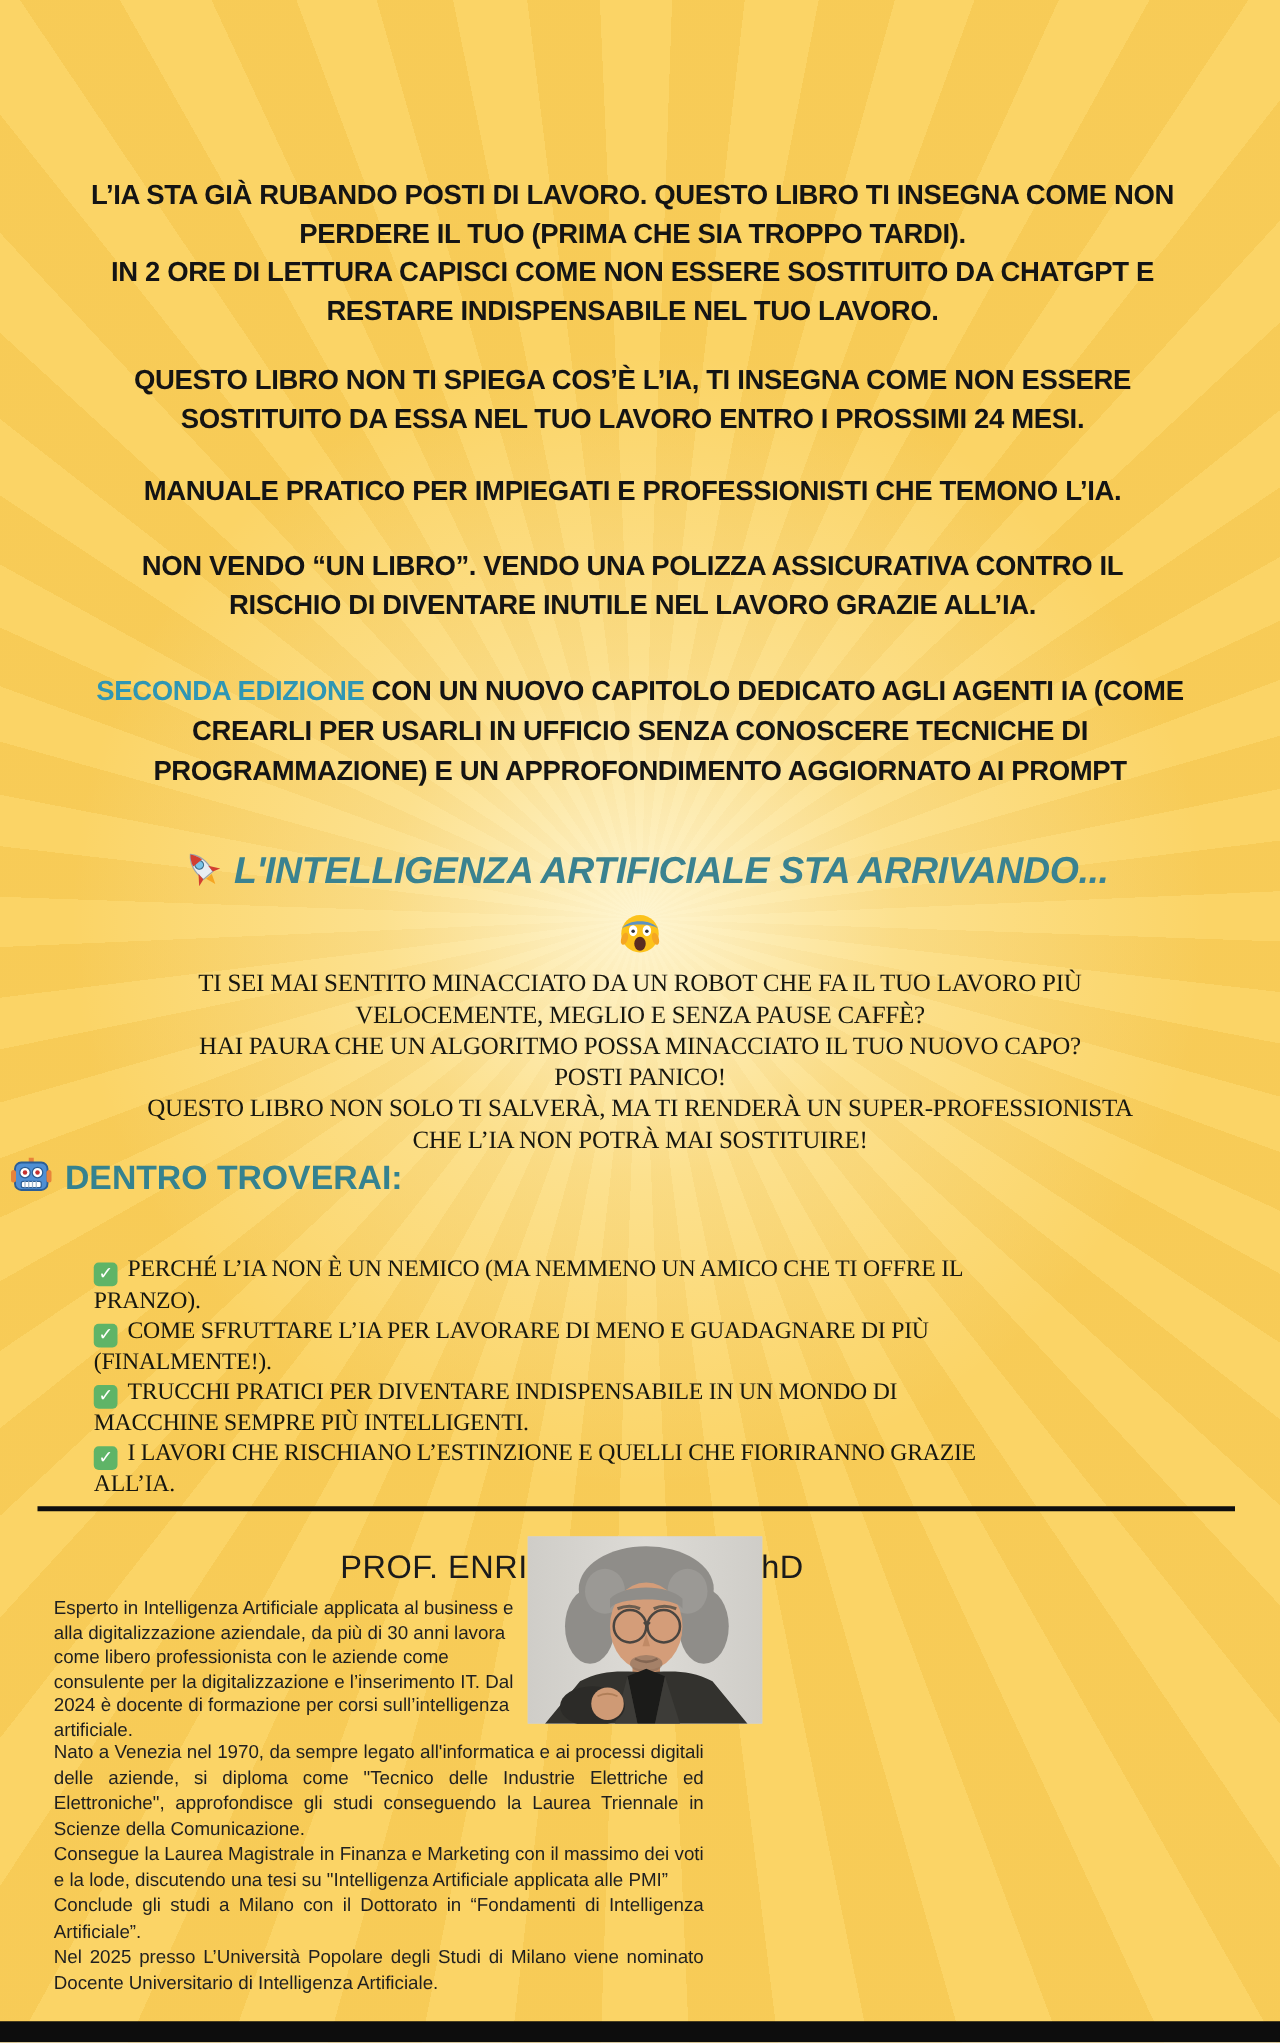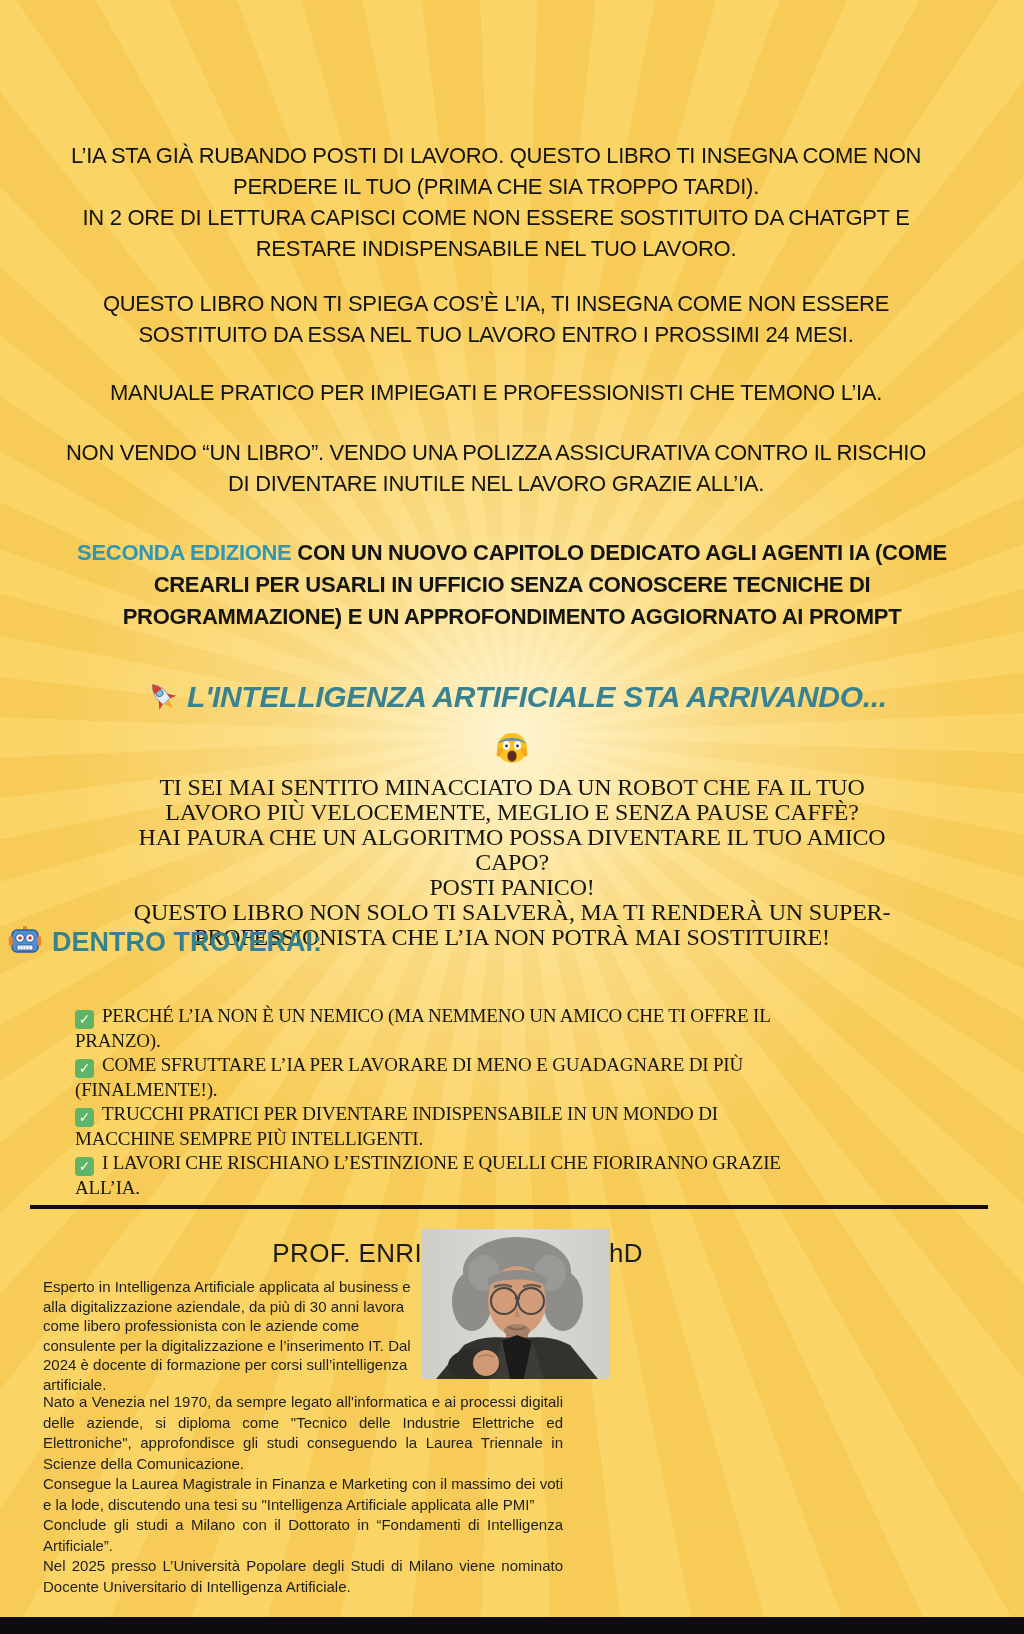--- a/index.html
+++ b/index.html
@@ -6,42 +6,42 @@
   .page{
     position:relative;width:1024px;height:1634px;overflow:hidden;
     background-color:#fbd466;
     background-image:
       radial-gradient(circle at 50% 45%, rgba(255,251,228,0.85) 0%, rgba(255,248,216,0.35) 20%, rgba(255,248,216,0) 44%),
       repeating-conic-gradient(from 2deg at 50% 45%, rgba(242,191,66,0.42) 0deg 4.5deg, rgba(242,191,66,0) 4.5deg 9deg);
     font-family:"Liberation Sans", sans-serif;
   }
   .abs{position:absolute;}
   .hook{
-    left:61px;width:870px;text-align:center;
-    font-weight:normal;font-size:22px;line-height:31px;letter-spacing:-0.3px;
+    left:71px;width:870px;text-align:center;
+    font-weight:bold;font-size:22px;line-height:31px;letter-spacing:-0.3px;
     color:#141414;
   }
   .edition{
     left:67px;width:890px;text-align:center;
     font-weight:bold;font-size:22px;line-height:32px;letter-spacing:-0.3px;
     color:#141414;
   }
   .edition .label{color:#2f96b4;}
   .headline{
     left:0;width:1024px;text-align:center;
     font-weight:bold;font-size:30px;line-height:45px;letter-spacing:-0.3px;
     color:#3a8290;
     font-style:italic;
   }
   .headline .hl-line{white-space:nowrap;}
   .icon-inline{display:inline-block;vertical-align:-6px;margin:0 8px;}
   .questions{
     left:112px;width:800px;text-align:center;
     font-family:"Liberation Serif", serif;
-    font-size:24px;line-height:25px;letter-spacing:-0.2px;
+    font-size:20px;line-height:25px;letter-spacing:-0.2px;
     color:#17170f;
   }
   .questions p{margin:0;}
   .inside-title{
     left:0;width:1024px;
     font-weight:bold;font-size:27px;line-height:34px;
     color:#35828f;
   }
   .inside-title .icon-inline{vertical-align:-5px;margin-right:10px;}
   .checklist{
@@ -118,21 +118,21 @@
             <circle cx="21.5" cy="14" r="1.4" fill="#333333"></circle>
             <ellipse cx="16" cy="24" rx="4.6" ry="5.6" fill="#5a2d20"></ellipse>
             <ellipse cx="3.6" cy="20" rx="2.6" ry="5" fill="#f5a623" transform="rotate(18 3.6 20)"></ellipse>
             <ellipse cx="28.4" cy="20" rx="2.6" ry="5" fill="#f5a623" transform="rotate(-18 28.4 20)"></ellipse>
           </svg></span>
     </div>
   </div>
 
   <div class="abs questions" style="top:775px;">
     <p>TI SEI MAI SENTITO MINACCIATO DA UN ROBOT CHE FA IL TUO LAVORO PIÙ VELOCEMENTE, MEGLIO E SENZA PAUSE CAFFÈ?</p>
-    <p>HAI PAURA CHE UN ALGORITMO POSSA DIVENTARE IL TUO AMICO CAPO?</p>
+    <p>HAI PAURA CHE UN ALGORITMO POSSA MINACCIATO IL TUO NUOVO CAPO?</p>
     <p>POSTI PANICO!</p>
     <p>QUESTO LIBRO NON SOLO TI SALVERÀ, MA TI RENDERÀ UN SUPER-PROFESSIONISTA CHE L’IA NON POTRÀ MAI SOSTITUIRE!</p>
   </div>
 
   <div class="abs inside-title" style="top:925px;">
     <span class="icon-inline"><svg width="34" height="30" viewBox="0 0 34 30">
           <rect x="15" y="0" width="4" height="5" fill="#e8833a"></rect>
           <rect x="4" y="4" width="26" height="22" rx="5" fill="#4f8fd4" stroke="#2b5e96" stroke-width="1.5"></rect>
           <rect x="0.8" y="10" width="4" height="10" rx="2" fill="#e8833a"></rect>
           <rect x="29.2" y="10" width="4" height="10" rx="2" fill="#e8833a"></rect>

